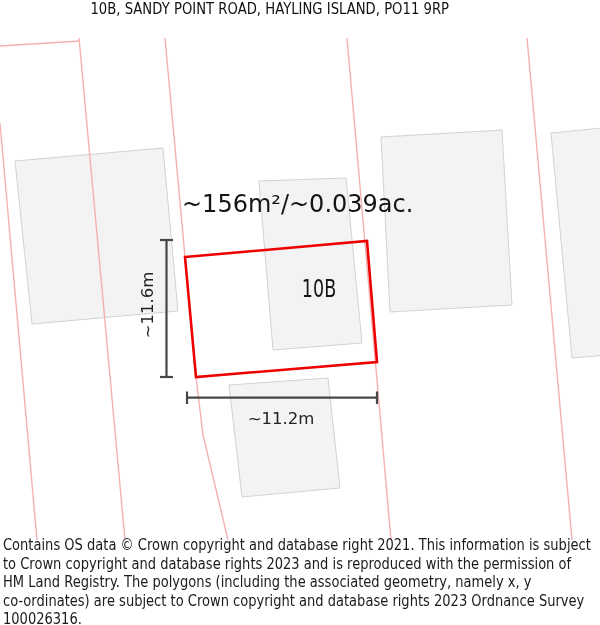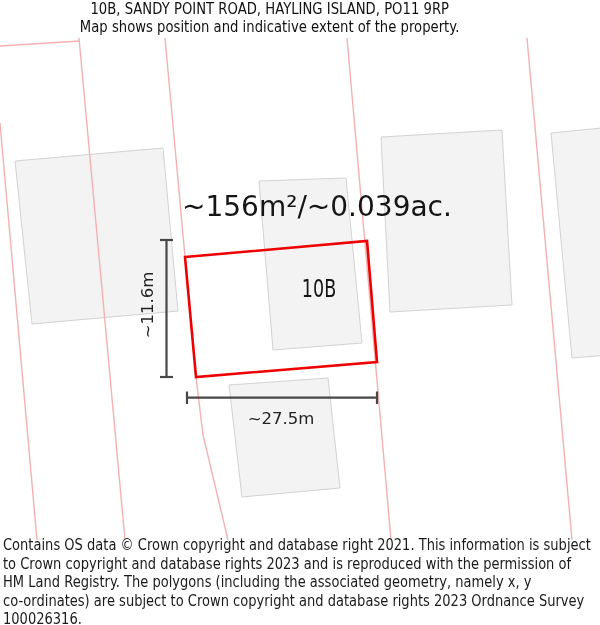--- a/index.html
+++ b/index.html
@@ -9,21 +9,21 @@
     font-family:"DejaVu Sans","Liberation Sans",sans-serif;
     color:#1a1a1a;
   }
   #map-svg{position:absolute;left:0;top:0;width:600px;height:625px;}
   .hdr{
     position:absolute;left:0;top:1px;width:540px;text-align:center;
     font-size:15px;line-height:17.5px;color:#111;
   }
   .hdr .sx{display:inline-block;transform:scaleX(0.88);transform-origin:50% 50%;white-space:nowrap;}
   .area-label{
-    position:absolute;left:182px;top:190px;font-size:28px;color:#151515;white-space:nowrap;
+    position:absolute;left:182px;top:190px;font-size:24px;color:#151515;white-space:nowrap;
   }
   .plot-label{
     position:absolute;left:319px;top:288px;font-size:25px;color:#151515;white-space:nowrap;
     transform:translate(-50%,-50%) scaleX(0.7);
   }
   .dim-label-h{
     position:absolute;left:281px;top:418px;font-size:16.5px;color:#222;white-space:nowrap;
     transform:translate(-50%,-50%);
   }
   .dim-label-v{
@@ -57,27 +57,26 @@
     <line x1="166.5" y1="240" x2="166.5" y2="377" stroke="#474747" stroke-width="2.2"></line>
     <line x1="160" y1="240" x2="173" y2="240" stroke="#474747" stroke-width="2.2"></line>
     <line x1="160" y1="377" x2="173" y2="377" stroke="#474747" stroke-width="2.2"></line>
     <line x1="187" y1="397.7" x2="377" y2="397.7" stroke="#474747" stroke-width="2.2"></line>
     <line x1="187" y1="391.5" x2="187" y2="404" stroke="#474747" stroke-width="2.2"></line>
     <line x1="377" y1="391.5" x2="377" y2="404" stroke="#474747" stroke-width="2.2"></line>
   </svg>
 
 <div class="hdr">
   <div><span class="sx">10B, SANDY POINT ROAD, HAYLING ISLAND, PO11 9RP</span></div>
-  <div><span class="sx">Map shows position and indicative extent of the property.</span></div>
 </div>
 
 <div class="area-label">~156m²/~0.039ac.</div>
 <div class="plot-label">10B</div>
 <div class="dim-label-v">~11.6m</div>
-<div class="dim-label-h">~27.5m</div>
+<div class="dim-label-h">~11.2m</div>
 
 <div class="footer">
   <div>Contains OS data © Crown copyright and database right 2021. This information is subject</div>
   <div>to Crown copyright and database rights 2023 and is reproduced with the permission of</div>
   <div>HM Land Registry. The polygons (including the associated geometry, namely x, y</div>
   <div>co-ordinates) are subject to Crown copyright and database rights 2023 Ordnance Survey</div>
   <div>100026316.</div>
 </div>
 
 </body></html>

